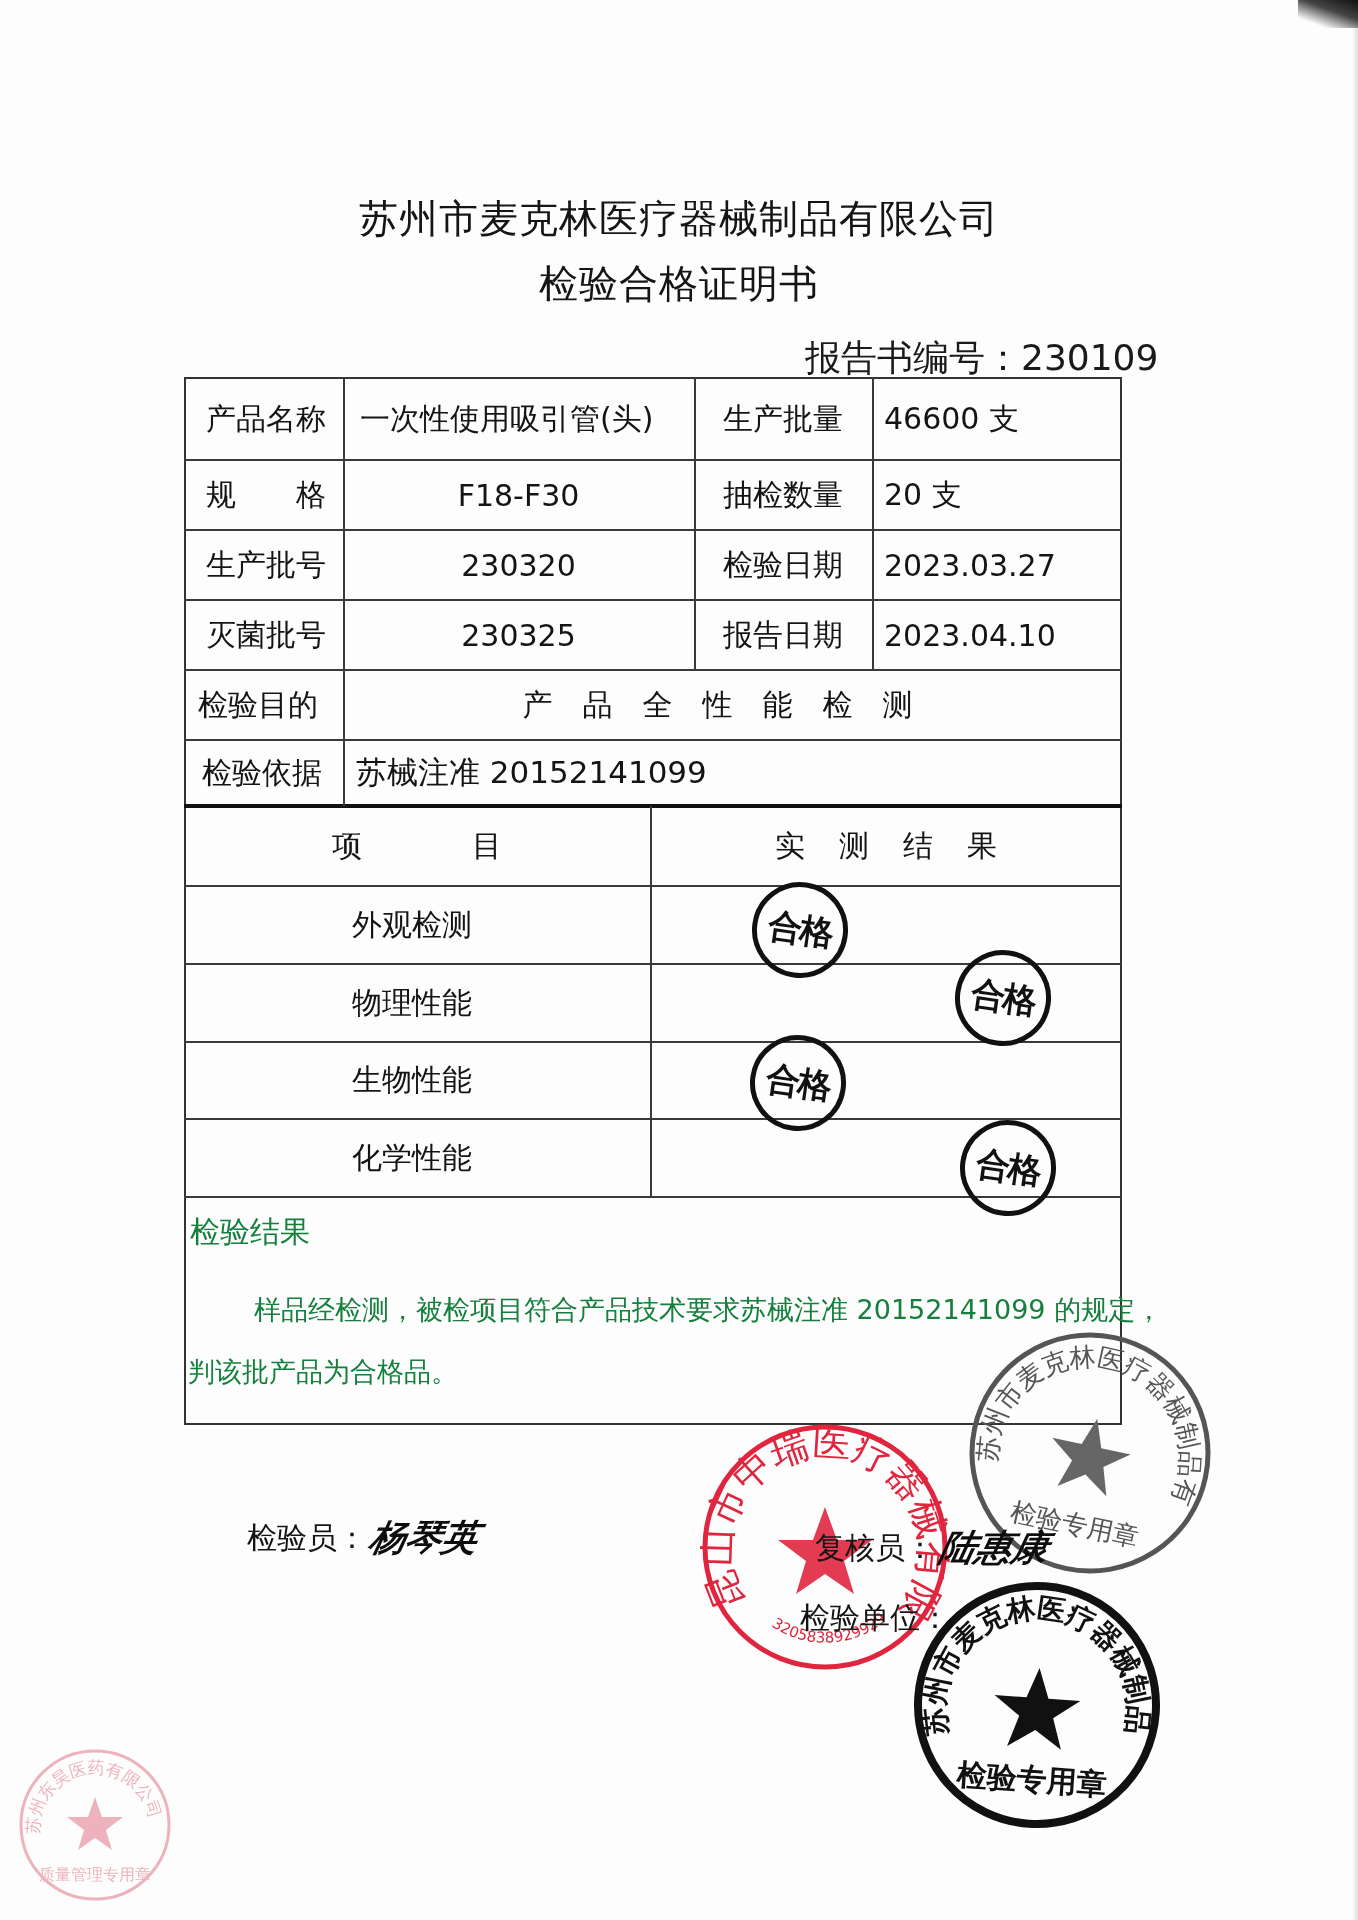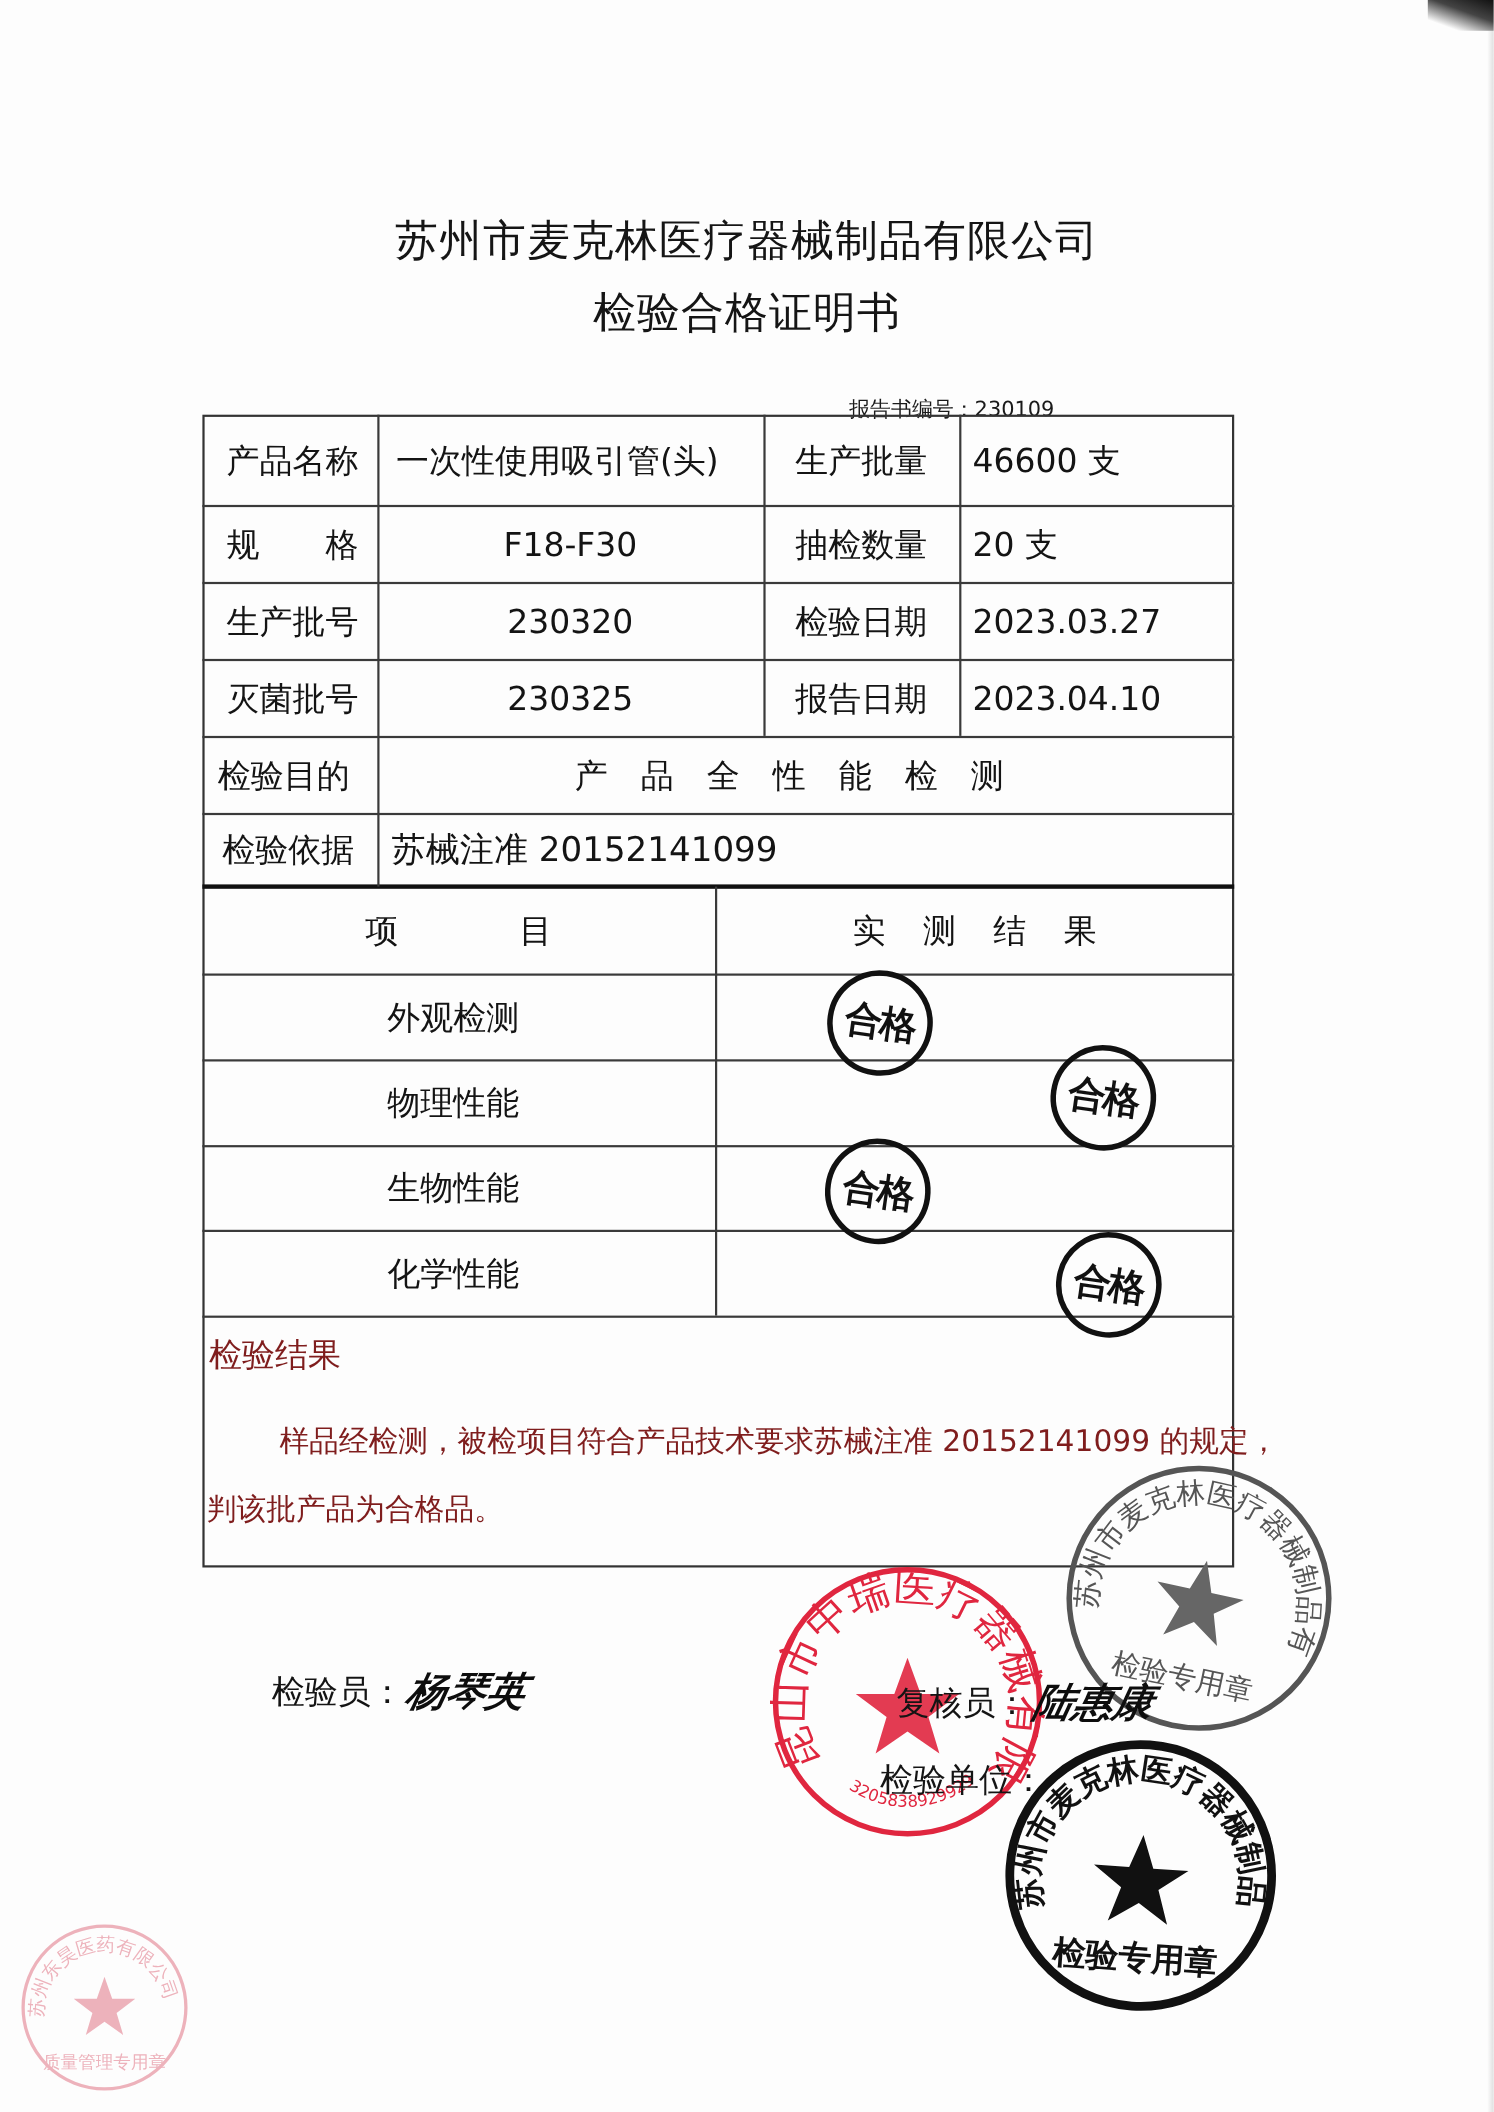--- a/index.html
+++ b/index.html
@@ -17,34 +17,34 @@
     position:absolute; right:0; top:28px; width:6px; height:1892px;
     background:linear-gradient(90deg,rgba(0,0,0,0),rgba(0,0,0,0.12));
   }
   .title {
     position:absolute; left:0; width:1358px; text-align:center;
     font-size:39px; letter-spacing:1px; color:#151515;
   }
   #company-title { top:192px; }
   #doc-title { top:257px; }
   .report-no {
-    position:absolute; left:772px; top:334px; font-size:19px; color:#1a1a1a;margin-top:25px;
+    position:absolute; left:805px; top:334px; font-size:36px; color:#1a1a1a;
   }
   .table-box { position:absolute; border:2px solid #333; box-sizing:border-box; }
   .hline { position:absolute; height:2px; background:#3a3a3a; }
   .vline { position:absolute; width:2px; background:#3a3a3a; }
   .thick { height:4px; background:#111; }
   .cell {
     position:absolute; font-size:30px; color:#141414;
     display:flex; align-items:center; white-space:nowrap;
   }
   .center { justify-content:center; }
   .spaced { letter-spacing:34px; }
   .spaced-wide { letter-spacing:30px; }
-  .body-text { position:absolute; font-size:27px; color:#7f1d1d; white-space:nowrap; }
+  .body-text { position:absolute; font-size:27px; color:#15803d; white-space:nowrap; }
   .stamp-ok {
     position:absolute; width:96px; height:96px; border:5px solid #111;
     border-radius:50%; box-sizing:border-box;
     display:flex; align-items:center; justify-content:center;
     font-size:34px; font-weight:bold; color:#111; letter-spacing:-2px;
     transform:rotate(8deg);
   }
   .sign-label { position:absolute; font-size:30px; color:#141414; white-space:nowrap; }
   .signature {
     position:absolute; font-family:"DejaVu Serif", serif; font-style:italic;

